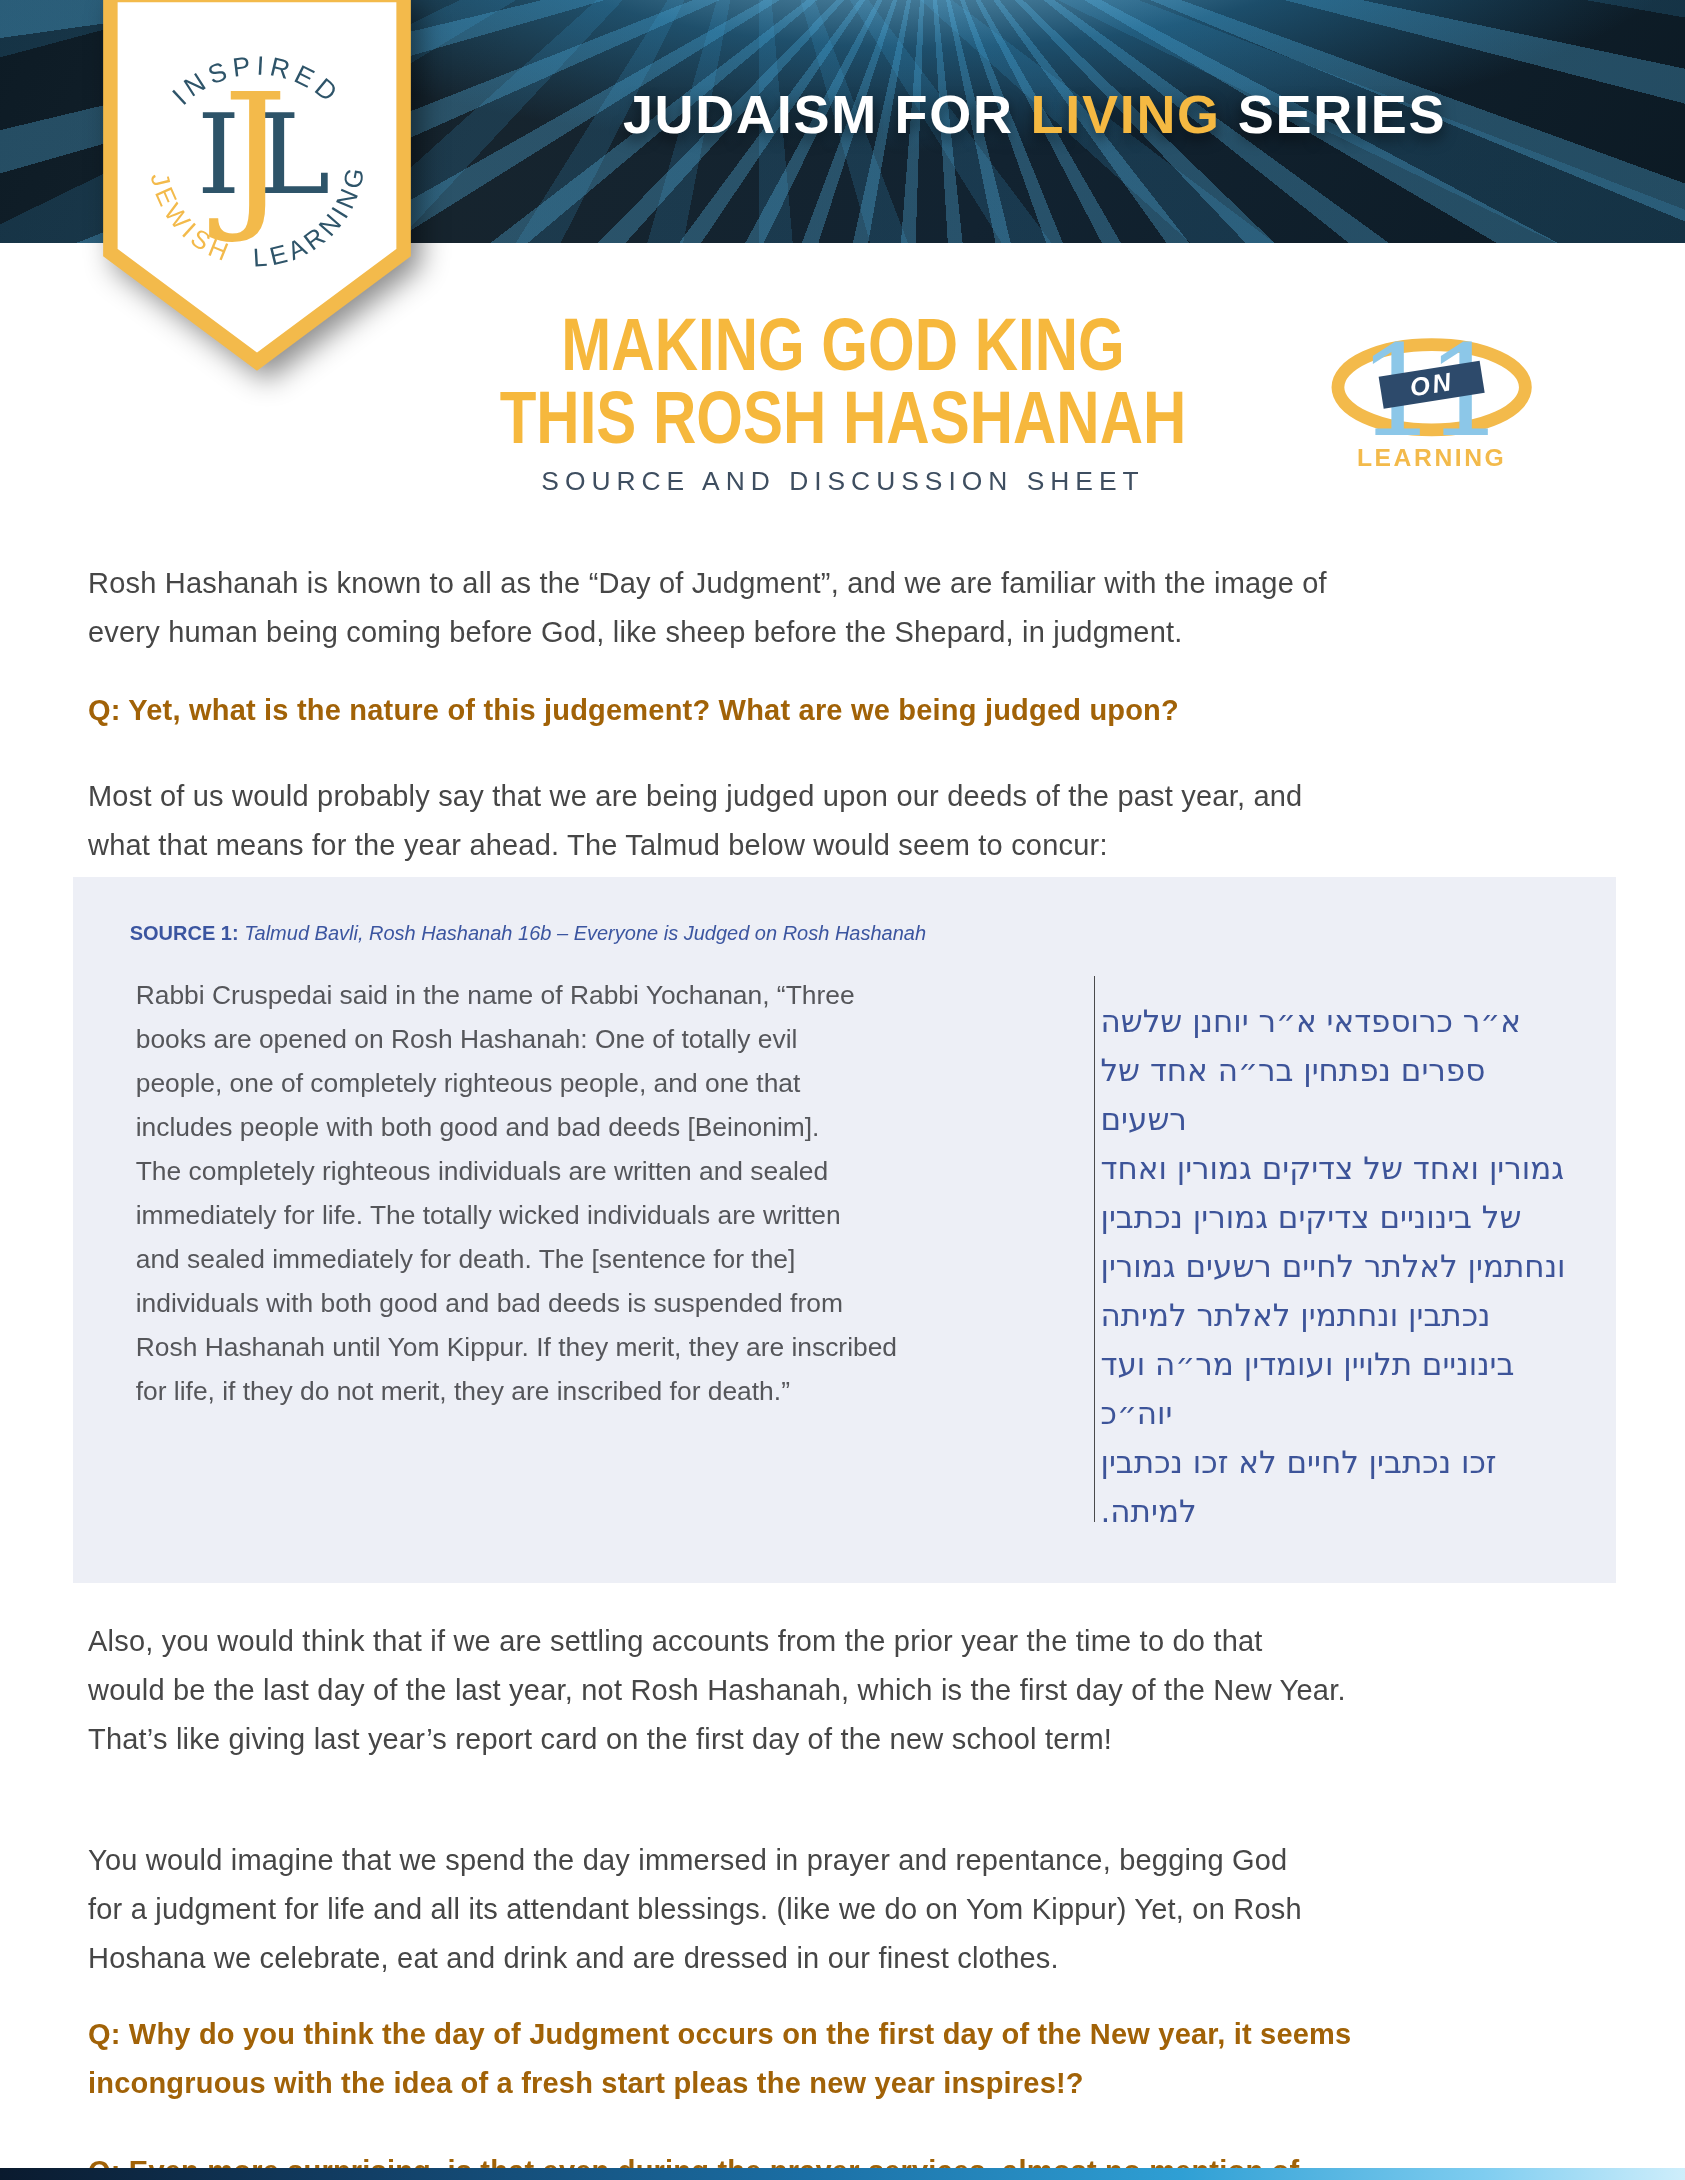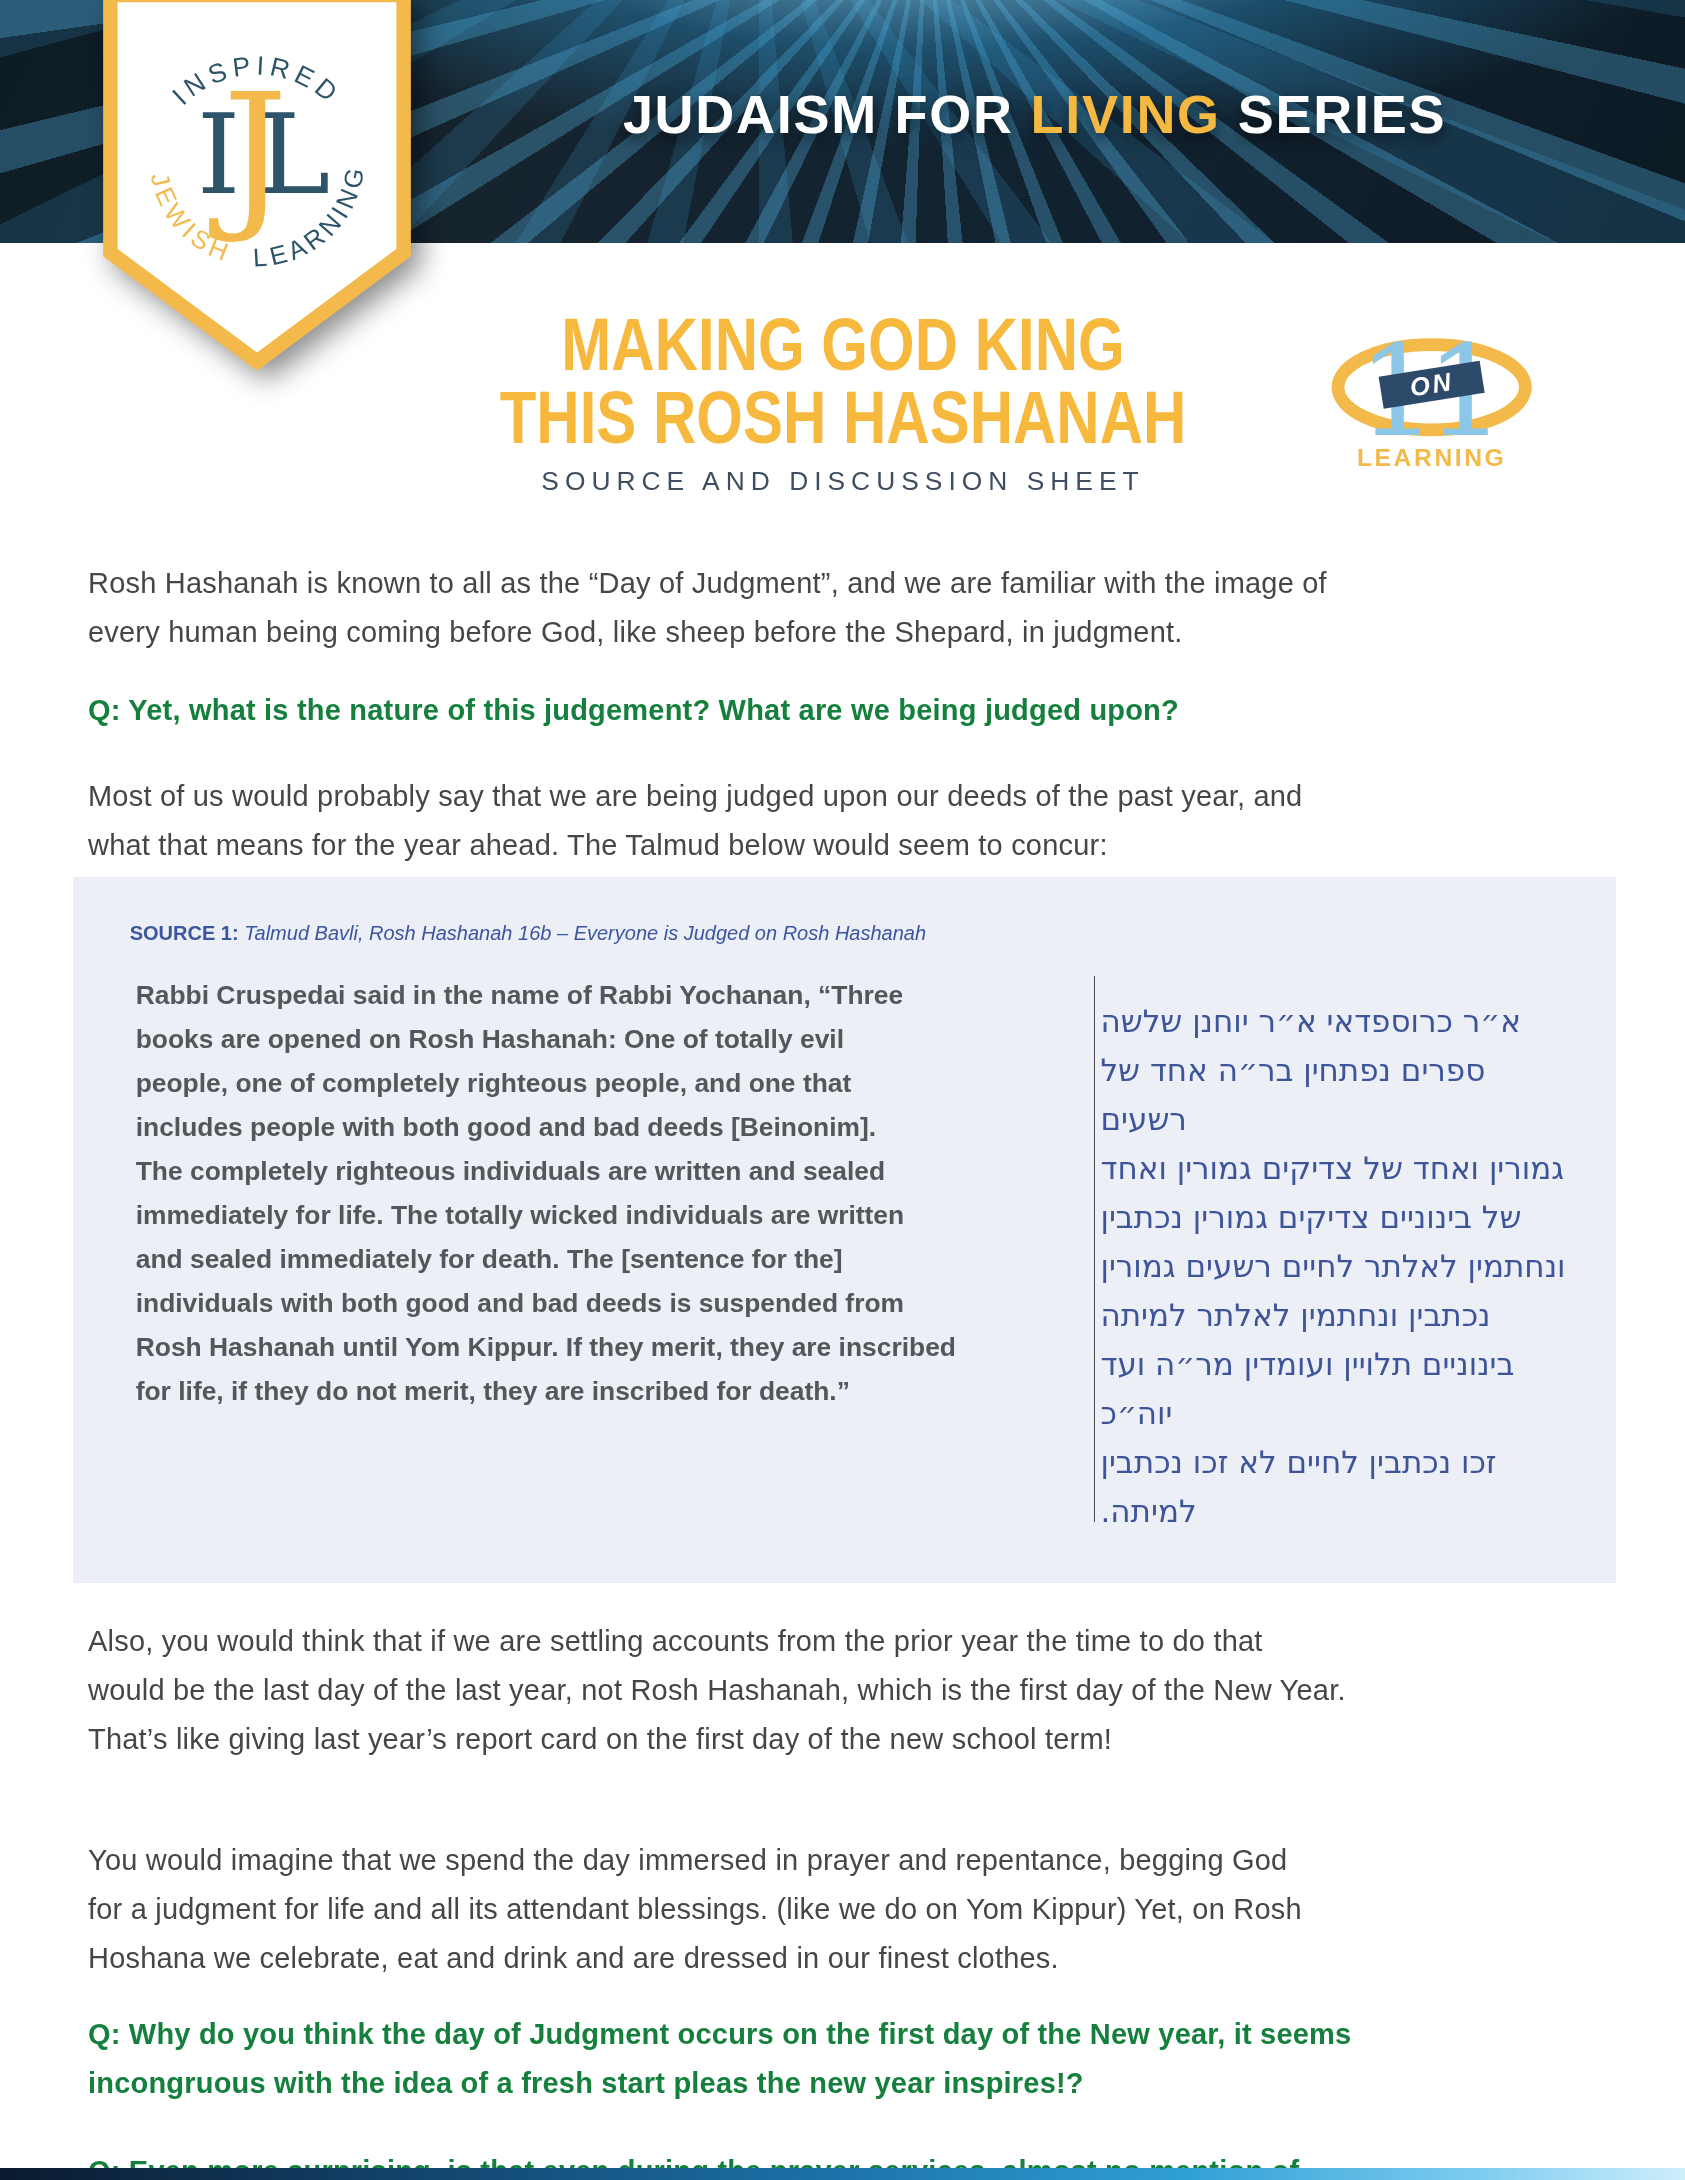--- a/index.html
+++ b/index.html
@@ -33,32 +33,32 @@
             letter-spacing:6px;color:#3e4e60;font-weight:400;}
 
   
   .logo-1on1{position:absolute;right:147px;top:324px;width:213px;height:147px;}
   .logo-1on1 svg{width:100%;height:100%;display:block;}
 
   
   .content{padding:0 88px;}
   .body{white-space:pre-line;font-size:29px;line-height:49px;color:#464646;
         font-weight:300;letter-spacing:0.2px;margin:0;}
-  .q{white-space:pre-line;font-size:29px;line-height:49px;color:#15803d;
+  .q{white-space:pre-line;font-size:29px;line-height:49px;color:#a16207;
      font-weight:700;letter-spacing:0.2px;margin:0;}
   .mt-a{margin-top:61px;} .mt-b{margin-top:29px;} .mt-c{margin-top:37px;}
   .mt-d{margin-top:72px;} .mt-e{margin-top:34px;} .mt-f{margin-top:27px;} .mt-g{margin-top:39px;}
 
   
   .source-box{margin:6.8px -18px 0 -15.3px;background:#edeff6;padding:22px 41px 47px 41px;}
   .src-h{margin:16px;font-size:20px;line-height:36px;color:#3b55a0;font-weight:700;}
   .src-cite{font-weight:400;font-style:italic;}
   .cols{display:flex;margin-top:22px;align-items:stretch;}
   .english{white-space:pre-line;width:980px;font-size:26.4px;line-height:44px;
-           color:#55565a;font-weight:700;padding-left:22px;box-sizing:border-box;}
+           color:#55565a;font-weight:400;padding-left:22px;box-sizing:border-box;}
   .divider{width:1.7px;background:#4a4a4c;margin:3.4px 0 13.6px 0;}
   .hebrew{flex:1;direction:rtl;text-align:left;white-space:pre-line;font-size:31px;
           line-height:49px;color:#3d5499;padding-right:8.5px;padding-left:5.1px;
           font-family:"DejaVu Sans",sans-serif;margin-top:24px;}
 
   
   .footer-bar{position:absolute;left:0;right:0;bottom:0;height:12.8px;
     background:linear-gradient(90deg,#0a1a2e 0%,#123f66 22%,#1b6fa5 48%,#2f9fd4 70%,#7fcdf0 88%,#cfeefb 100%);}
 </style>
 </head>

